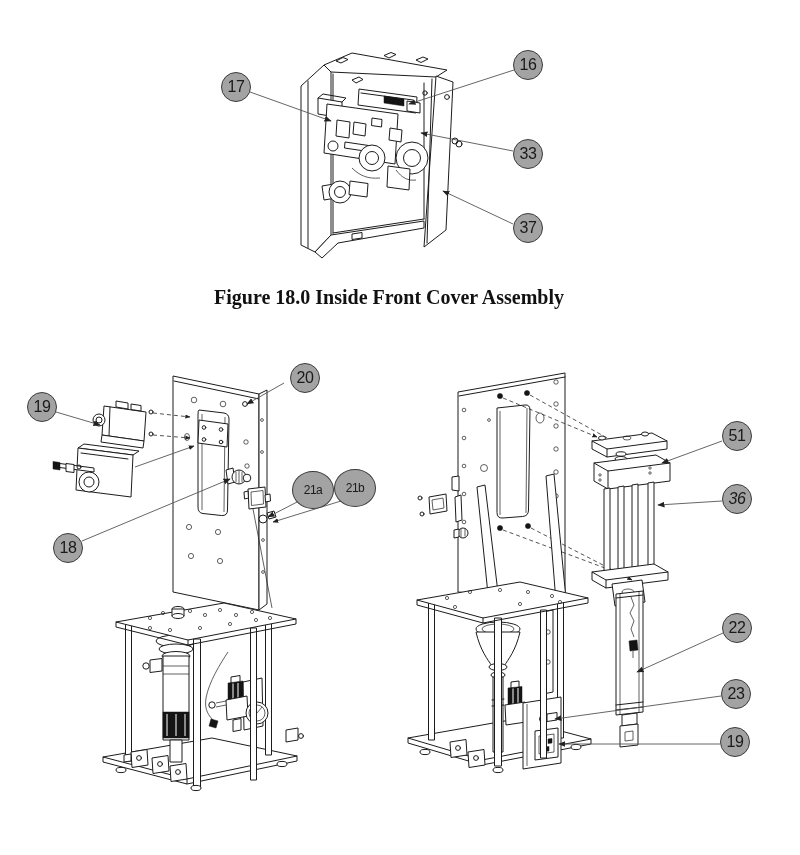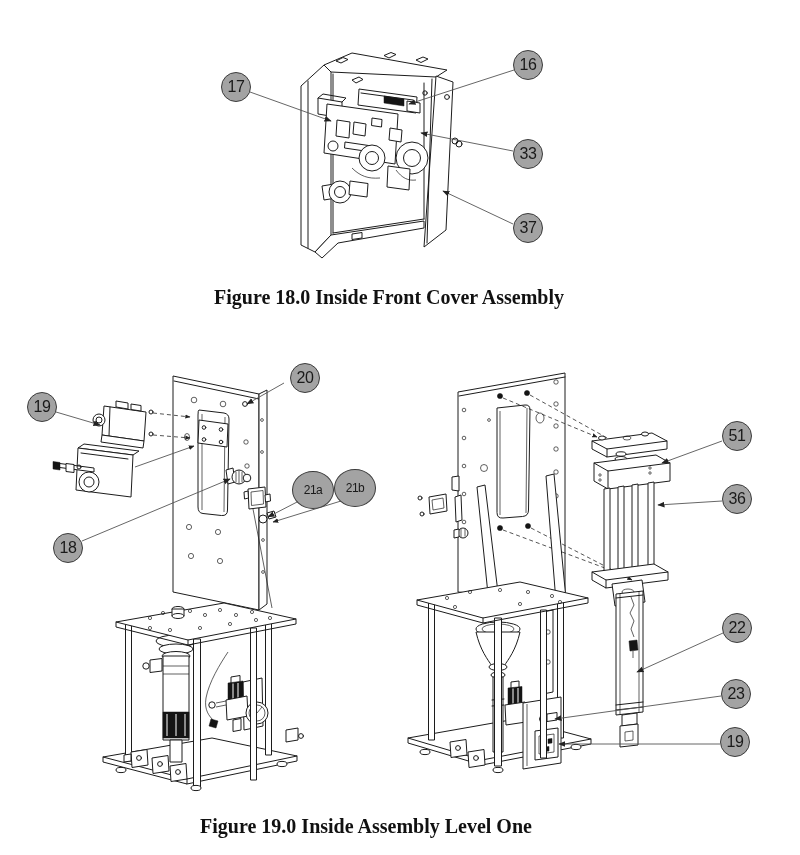--- a/index.html
+++ b/index.html
@@ -450,29 +450,28 @@
     </div>
   <div class="callout wide" style="left:292px;top:471px;">
       <span>21a</span>
     </div>
   <div class="callout wide" style="left:334px;top:469px;">
       <span>21b</span>
     </div>
   <div class="callout" style="left:722px;top:421px;">
       <span>51</span>
     </div>
-  <div class="callout" style="left:722px;top:484px;">
+  <div class="callout" style="left:722px;top:484px;font-style:italic;">
       <span>36</span>
     </div>
   <div class="callout" style="left:722px;top:613px;">
       <span>22</span>
     </div>
   <div class="callout" style="left:721px;top:679px;">
       <span>23</span>
     </div>
   <div class="callout" style="left:720px;top:727px;">
       <span>19</span>
     </div>
 
   <div class="fig-caption" style="left:169px;top:286px;">Figure 18.0 Inside Front Cover Assembly</div>
-  <div class="fig-caption" style="left:146px;top:815px;">Figure 19.0 Inside Assembly Level One</div>
 
 </div>
 
 </body></html>

